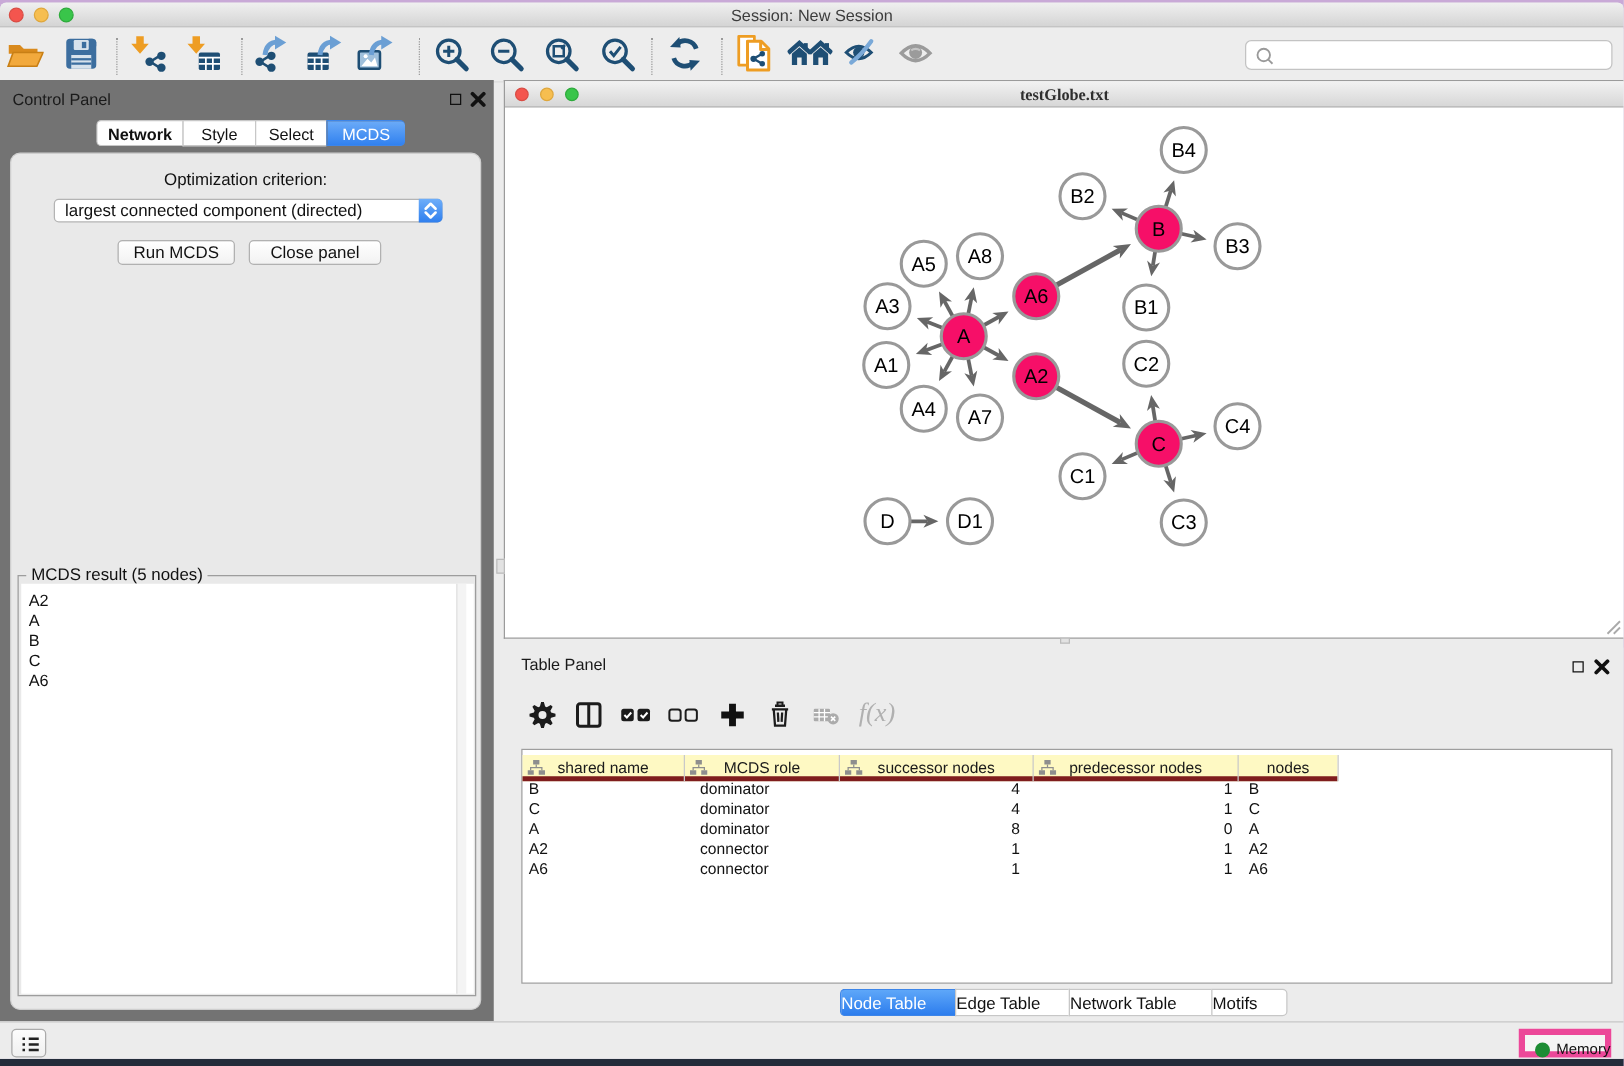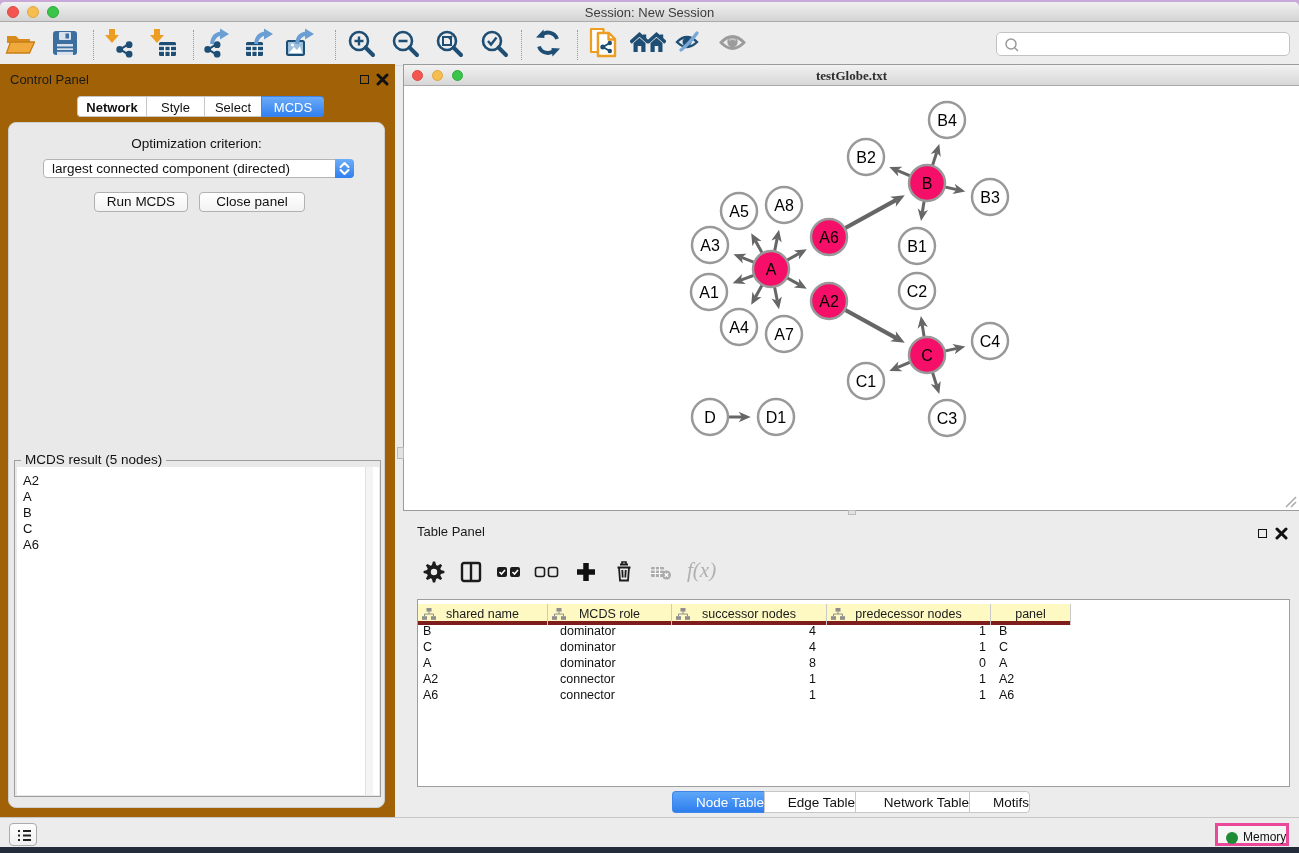--- a/index.html
+++ b/index.html
@@ -10,21 +10,21 @@
 .tl { position:absolute; width:12px; height:12px; border-radius:50%; top:4px; }
 #titlebar .t-red { left:7px; background:#f4554e; border:1px solid #d94c44; }
 #titlebar .t-yel { left:27px; background:#f6be50; border:1px solid #dfa73c; }
 #titlebar .t-grn { left:47px; background:#39c54a; border:1px solid #2eab3c; }
 #title-text { position:absolute; width:100%; top:3px; text-align:center; font-size:13px; color:#3c3c3c; }
 #toolbar { position:absolute; left:0; top:21px; width:1299px; height:43px; background:#ededed; border-bottom:1px solid #dcdcdc; }
 .tbsep { position:absolute; top:7px; height:30px; width:0; border-left:1px dotted #9a9a9a; }
 .tbi { position:absolute; top:5px; }
 #searchbox { position:absolute; left:996px; top:9px; width:294px; height:24px; background:#fff; border:1px solid #c3c3c3; border-radius:5px; }
 
-#cpanel { position:absolute; left:0; top:62px; width:395px; height:753px; background:#a16207; }
+#cpanel { position:absolute; left:0; top:62px; width:395px; height:753px; background:#737373; }
 #cp-head { position:absolute; left:10px; top:8px; font-size:13px; color:#1a1a1a; }
 .panel-sq { position:absolute; top:11px; width:9px; height:9px; border:1.5px solid #111; }
 .panel-x { position:absolute; top:9px; }
 #cp-tabs { position:absolute; left:77px; top:32px; height:21px; display:flex; font-size:13px; }
 .cptab { height:21px; line-height:21px; box-sizing:border-box; text-align:center; background:#fff; border:1px solid #c7c7c7; border-right:none; color:#111; text-align:center; }
 .cptab:first-child { border-radius:4px 0 0 4px;font-weight:bold; }
 .cptab.sel { background:linear-gradient(#6babf8,#3181ef); color:#fff; border-color:#3d85e8; border-radius:0 4px 4px 0; }
 #cp-inner { position:absolute; left:8px; top:58px; width:377px; height:686px; background:#e9e9e9; border:1px solid #cfcfcf; border-radius:8px; }
 #opt-label { position:absolute; left:0; top:13px; width:100%; text-align:center; font-size:13.5px; color:#111; }
 #dropdown { position:absolute; left:34px; top:36px; width:311px; height:19px; background:#fff; border:1px solid #b4b4b4; border-radius:4px; font-size:13.5px; line-height:17px; padding-left:8px; color:#111; }
@@ -49,27 +49,27 @@
 
 #tpanel { position:absolute; left:404px; top:516px; width:895px; height:299px; background:#ececec; }
 #tp-head { position:absolute; left:13px; top:6px; font-size:13px; color:#1a1a1a; }
 #tp-toolbar { position:absolute; left:13px; top:38px; width:870px; height:40px; }
 #ttable { position:absolute; left:13px; top:81px; width:873px; height:188px; background:#fff; border:1px solid #9e9e9e; }
 #thead { position:absolute; left:0; top:4px; width:652px; height:21px; background:#fef9c3; border-bottom:4px solid #7f1d1d; }
 .thcell { position:absolute; top:0; height:21px; border-right:1px solid #c9c9c9; font-size:12.5px; color:#1a1a1a; text-align:center; line-height:21px; }
 .trow { position:absolute; font-size:12.5px; color:#111; height:16px; line-height:16px; width:100%; }
 .tc { position:absolute; }
 #tp-tabs { position:absolute; left:268px; top:273px; height:22px; display:flex; font-size:13.5px; }
-.tptab { height:22px; line-height:22px; box-sizing:border-box; text-align:right; background:#fff; border:1px solid #c7c7c7; border-right:none; color:#111; }
+.tptab { height:22px; line-height:22px; box-sizing:border-box; text-align:left; background:#fff; border:1px solid #c7c7c7; border-right:none; color:#111; }
 .tptab.sel { background:linear-gradient(#5ea7f9,#2d7ded); color:#fff; border-color:#3d85e8; border-radius:4px 0 0 4px; }
 .tptab:last-child { border-right:1px solid #c7c7c7; border-radius:0 4px 4px 0; }
 
 #statusbar { position:absolute; left:0; top:815px; width:1299px; height:30px; background:#ececec; border-top:1px solid #c6c6c6; }
 #sb-list { position:absolute; left:9px; top:5px; width:28px; height:23px; background:linear-gradient(#fdfdfd,#f0f0f0); border:1px solid #ababab; border-radius:4px; }
-#sb-mem { position:absolute; left:1215px; top:5px; width:74px; height:23px; background:#f5f5f5; border:3px solid #ec4899; font-size:12px; color:#111; }
+#sb-mem { position:absolute; left:1215px; top:5px; width:74px; height:23px; background:#f5f5f5; border:5px solid #ec4899; font-size:12px; color:#111; }
 #sb-mem .dot { position:absolute; left:8px; top:5.5px; width:12px; height:12px; border-radius:50%; background:#1d8c34; }
 #sb-mem .txt { position:absolute; left:25px; top:4px; }
 </style>
 </head>
 <body>
 <div id="desk-bottom"></div>
 <div id="win">
   <div id="titlebar">
     <div class="tl t-red"></div>
       <div class="tl t-yel"></div>
@@ -441,21 +441,21 @@
           <div class="thcell" style="left:409px;width:164px"><svg width="14" height="13" style="position:absolute;left:4px;top:4px">
               <g fill="#8e8e8e">
                 <rect x="4.5" y="0" width="5" height="3.6"></rect>
                 <rect x="0" y="8.2" width="5" height="3.6"></rect>
                 <rect x="9" y="8.2" width="5" height="3.6"></rect>
               </g>
               <g stroke="#8e8e8e" stroke-width="1">
                 <path d="M7 3.6 V6 M2.5 8.2 V6 H11.5 V8.2" fill="none"></path>
               </g>
             </svg>predecessor nodes</div>
-          <div class="thcell" style="left:573px;width:80px">panel</div>
+          <div class="thcell" style="left:573px;width:80px">nodes</div>
         </div>
       <div class="trow" style="top:23px">
           <span class="tc" style="left:5px">B</span>
           <span class="tc" style="left:142px">dominator</span>
           <span class="tc" style="left:254px;width:144px;text-align:right">4</span>
           <span class="tc" style="left:409px;width:159px;text-align:right">1</span>
           <span class="tc" style="left:581px">B</span>
         </div>
         <div class="trow" style="top:39px">
           <span class="tc" style="left:5px">C</span>

